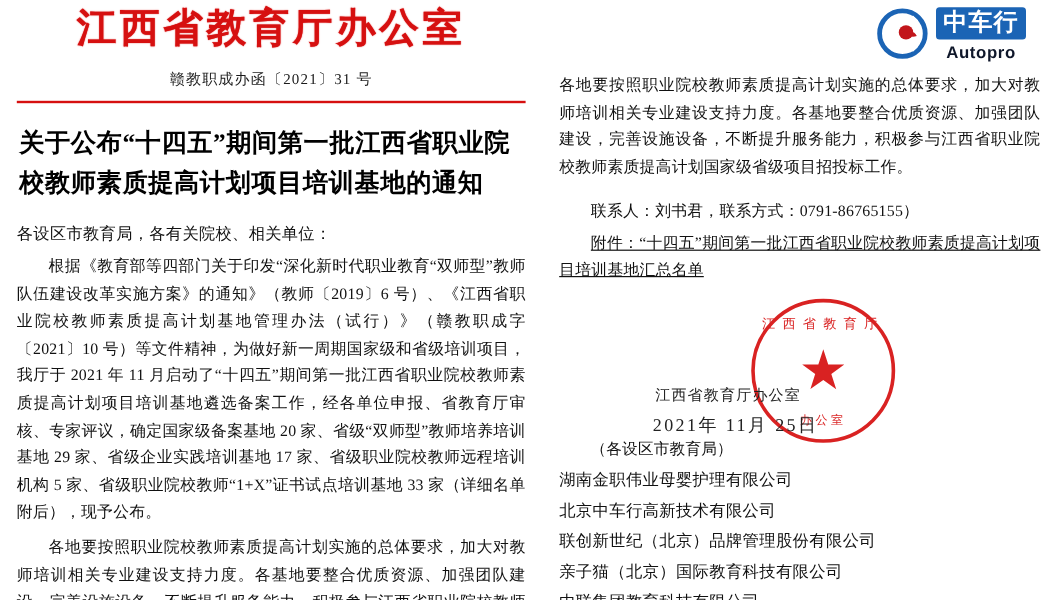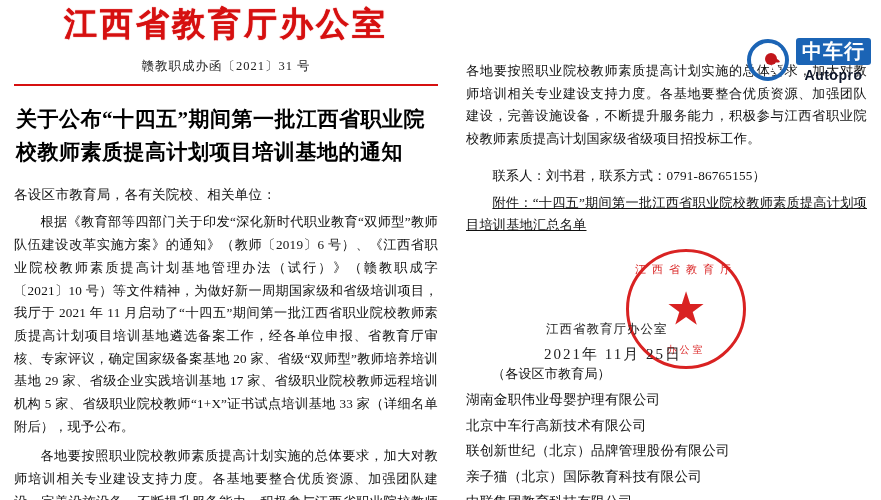--- a/index.html
+++ b/index.html
@@ -64,22 +64,22 @@
     letter-spacing:0.2px;
   }
 
   
   .col-right{
     position:absolute;left:452px;top:0;width:429px;height:500px;
     box-sizing:border-box;
     padding:0 14px;
   }
   .logo-wrap{
-    position:absolute;right:10px;top:6px;
-    display:flex;align-items:flex-start;gap:6px;margin-top:32px;
+    position:absolute;right:26px;top:6px;
+    display:flex;align-items:flex-start;gap:6px;
   }
   .logo-mark{
     width:44px;height:44px;flex:none;position:relative;
   }
   .logo-text{
     line-height:1;
   }
   .logo-cn{
     font-size:20px;font-weight:bold;color:#ffffff;
     background:#1b64b5;

